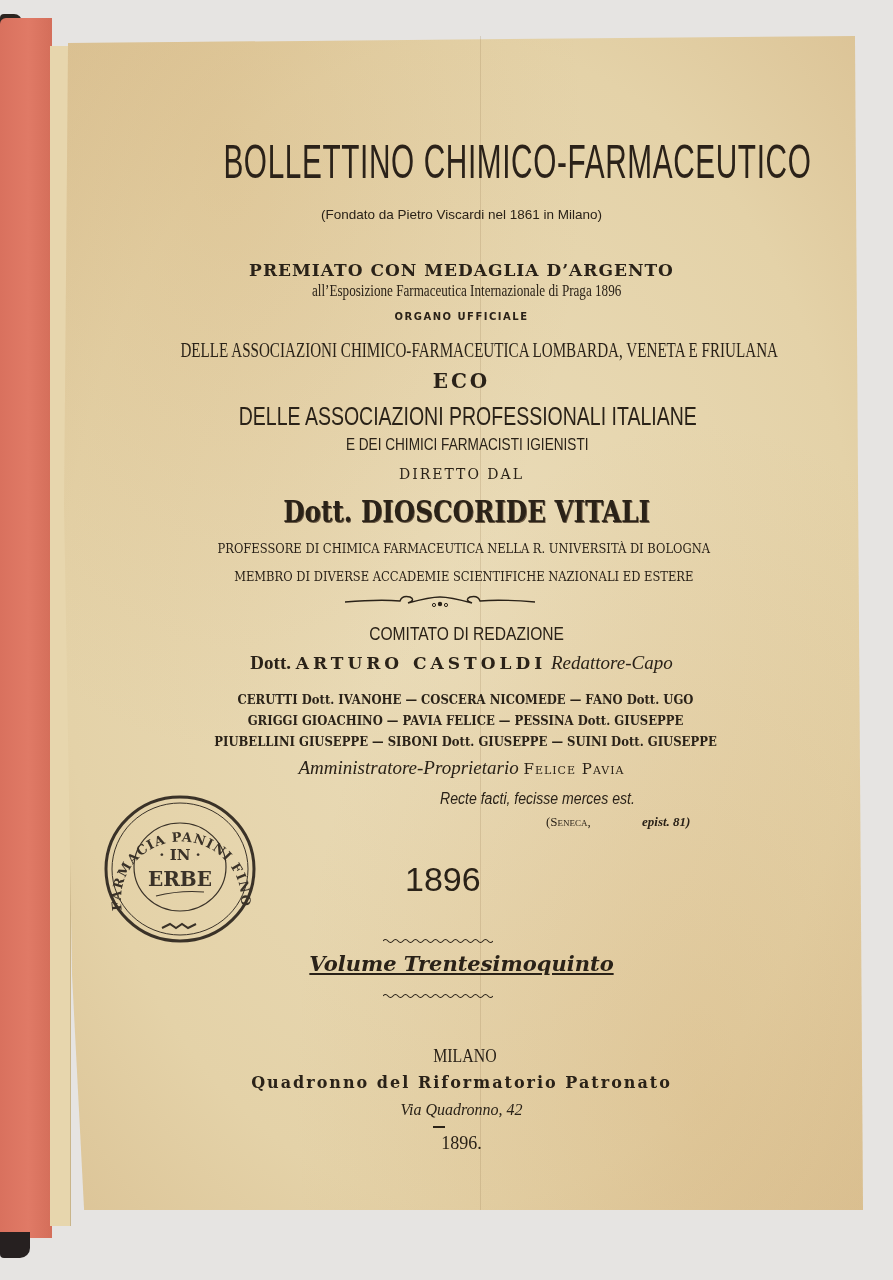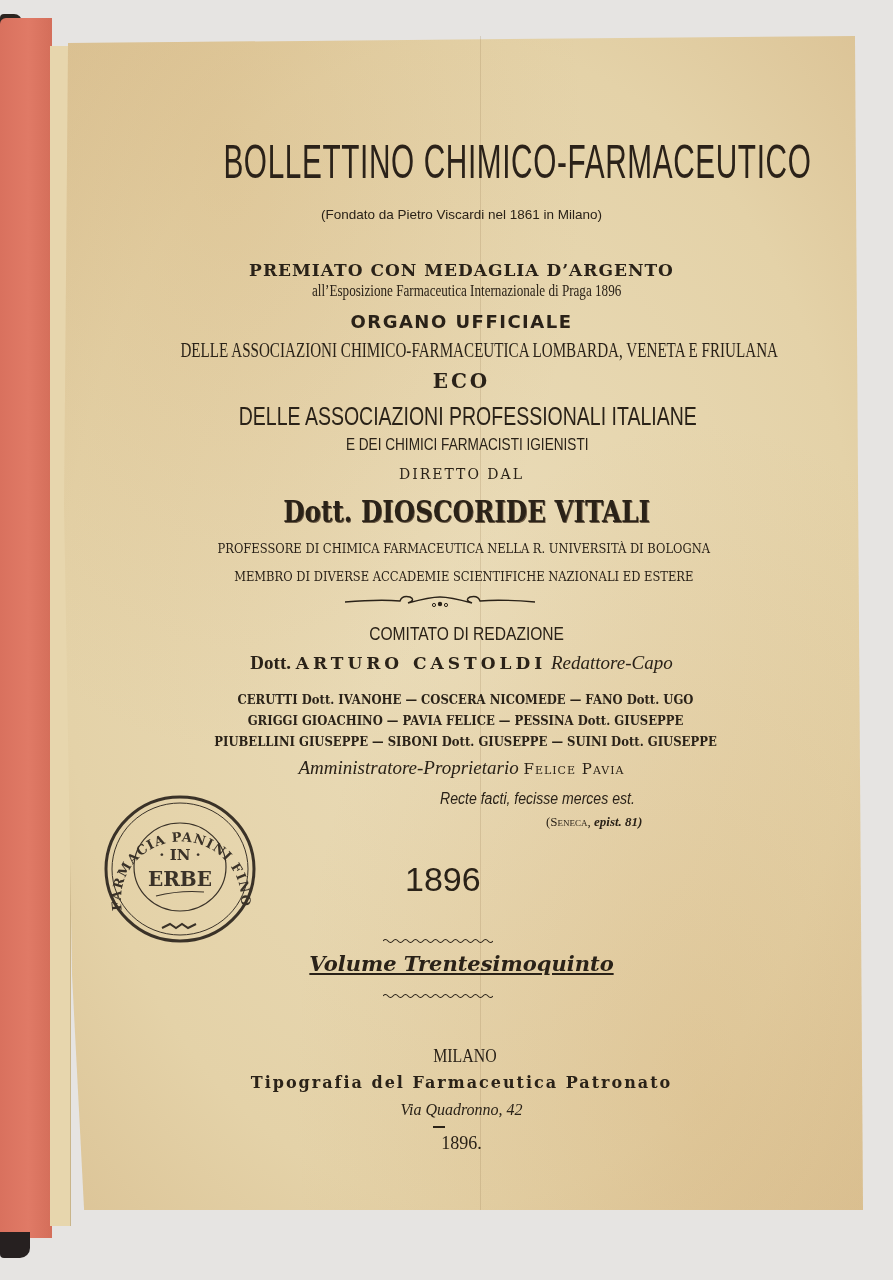--- a/index.html
+++ b/index.html
@@ -35,21 +35,21 @@
   }
   .line { position: absolute; left: 60px; width: 803px; text-align: center; white-space: nowrap; }
   .title {
     top: 134px; font-family: "Liberation Sans Narrow", "Liberation Sans", sans-serif;
     font-size: 48px; font-weight: 400; letter-spacing: 1px;
     transform: scaleX(0.62); transform-origin: 430px 0; color:#2b2219;
   }
   .founded { top: 207px; font-family: "Liberation Sans", sans-serif; font-size: 13.5px; }
   .premiato { top: 260px; font-family: "DejaVu Serif", serif; font-weight: 700; font-size: 17px; letter-spacing: 1px; }
   .esposizione { top: 282px; font-size: 16px; transform: scaleX(0.82); transform-origin: 430px 0; }
-  .organo { top: 311px; font-family: "DejaVu Sans", sans-serif; font-weight: 700; font-size: 18px; letter-spacing: 1.5px; }
+  .organo { top: 311px; font-family: "DejaVu Sans", sans-serif; font-weight: 700; font-size: 10px; letter-spacing: 1.5px; }
   .associazioni { top: 338px; font-size: 21px; transform: scaleX(0.72); transform-origin: 430px 0; }
   .eco { top: 369px; font-family: "DejaVu Serif", serif; font-weight: 700; font-size: 20px; letter-spacing: 3px; }
   .professionali { top: 402px; font-family: "Liberation Sans", sans-serif; font-size: 25px; transform: scaleX(0.78); transform-origin: 430px 0; }
   .chimici { top: 435px; font-family: "Liberation Sans", sans-serif; font-size: 17px; transform: scaleX(0.8); transform-origin: 430px 0; }
   .diretto { top: 466px; font-family: "DejaVu Serif", serif; font-size: 14px; letter-spacing: 2px; }
   .editor { top: 494px; font-family: "DejaVu Serif", serif; font-weight: 700; font-size: 30px; transform: scaleX(0.82); transform-origin: 430px 0; text-shadow: 1px 1px 0 #6b5a44; }
   .prof { top: 541px; font-family: "DejaVu Serif", serif; font-size: 12.5px; transform: scaleX(0.92); transform-origin: 430px 0; }
   .membro { top: 569px; font-family: "DejaVu Serif", serif; font-size: 12.5px; transform: scaleX(0.92); transform-origin: 430px 0; }
   .ornament { position:absolute; left: 340px; top: 593px; width: 200px; height: 16px; }
   .comitato { top: 623px; font-family: "Liberation Sans", sans-serif; font-size: 19px; transform: scaleX(0.82); transform-origin: 430px 0; }
@@ -57,21 +57,21 @@
   .redattore .name { letter-spacing: 4px; font-family: "DejaVu Serif", serif; font-size: 17px; }
   .redattore .role { font-style: italic; font-weight: 400; }
   .members { font-family: "DejaVu Serif", serif; font-weight: 700; font-size: 13.5px; transform: scaleX(0.86); transform-origin: 430px 0; }
   .m1 { top: 691px; } .m2 { top: 712px; } .m3 { top: 733px; }
   .amministratore { top: 757px; font-size: 19px; }
   .amministratore .role { font-style: italic; }
   .amministratore .name { font-variant: small-caps; font-family: "DejaVu Serif", serif; font-size: 15px; letter-spacing: 1px; }
   .motto { position:absolute; left: 440px; top: 790px; font-family: "Liberation Sans", sans-serif; font-style: italic; font-size: 16px; transform: scaleX(0.88); transform-origin: 0 0; white-space: nowrap; }
   .citation { position:absolute; left: 546px; top: 814px; font-size: 13px; white-space: nowrap; }
   .citation .author { font-variant: small-caps; margin-top: 30px; }
-  .citation .work { font-style: italic; font-weight: 700; }
+  .citation .work { font-style: italic; font-weight: 700; margin-left: 48px; }
   .year { position:absolute; left: 405px; top: 860px; font-family: "Liberation Sans", sans-serif; font-size: 34px; }
   .wave { position:absolute; height: 8px; }
   .wave1 { left: 383px; top: 937px; width: 110px; }
   .wave2 { left: 383px; top: 992px; width: 110px; }
   .volume { top: 951px; font-family: "DejaVu Serif", serif; font-weight: 700; font-style: italic; font-size: 21px; text-decoration: underline; }
   .milano { top: 1046px; font-size: 18px; transform: scaleX(0.88); transform-origin: 430px 0; }
   .tipografia { top: 1073px; font-family: "DejaVu Serif", serif; font-weight: 700; font-size: 16px; letter-spacing: 2px; }
   .via { top: 1101px; font-style: italic; font-size: 16px; }
   .dash { position:absolute; left: 433px; top: 1126px; width: 12px; height: 2px; background:#2a2218; }
   .yeardot { top: 1133px; font-size: 18px; }
@@ -151,16 +151,16 @@
 
 <svg class="wave wave1" viewBox="0 0 110 8" preserveAspectRatio="none">
   <path d="M0 4 q2.5 -3 5 0 t5 0 t5 0 t5 0 t5 0 t5 0 t5 0 t5 0 t5 0 t5 0 t5 0 t5 0 t5 0 t5 0 t5 0 t5 0 t5 0 t5 0 t5 0 t5 0 t5 0 t5 0" fill="none" stroke="#2a2218" stroke-width="1.1"></path>
 </svg>
 <div class="line volume">Volume Trentesimoquinto</div>
 <svg class="wave wave2" viewBox="0 0 110 8" preserveAspectRatio="none">
   <path d="M0 4 q2.5 -3 5 0 t5 0 t5 0 t5 0 t5 0 t5 0 t5 0 t5 0 t5 0 t5 0 t5 0 t5 0 t5 0 t5 0 t5 0 t5 0 t5 0 t5 0 t5 0 t5 0 t5 0 t5 0" fill="none" stroke="#2a2218" stroke-width="1.1"></path>
 </svg>
 
 <div class="line milano">MILANO</div>
-<div class="line tipografia">Tipografia del Farmaceutica Patronato</div>
+<div class="line tipografia">Quadronno del Riformatorio Patronato</div>
 <div class="line via">Via Quadronno, 42</div>
 <div class="dash"></div>
 <div class="line yeardot">1896.</div>
 
 </body></html>

